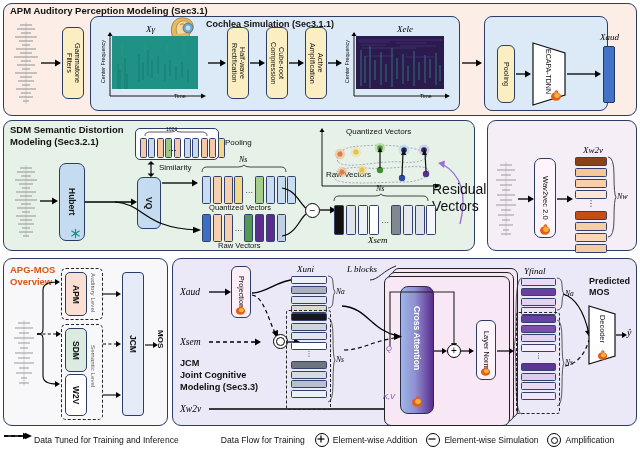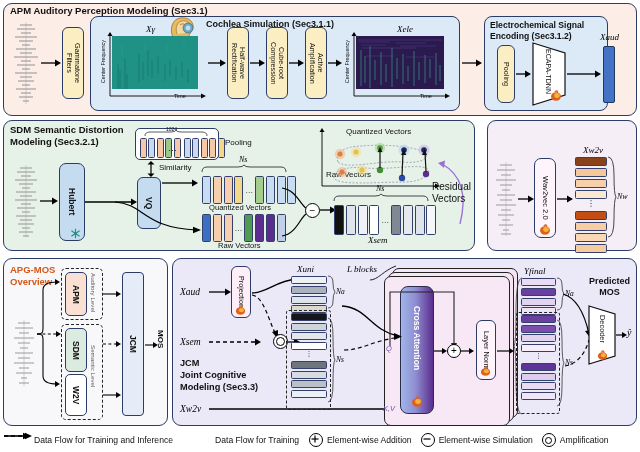--- a/index.html
+++ b/index.html
@@ -187,22 +187,20 @@
 </svg>
 </div>
 <div class="abs lbl" style="left:420px;top:93px;font-size:5.4px;">Time</div>
 
 <svg class="abs" style="left:462px;top:58px;width:20px;height:10px;">
 <line x1="0" y1="5" x2="14" y2="5" stroke="#000" stroke-width="1.3"></line>
       <polygon points="14,1.5 20,5 14,8.5" fill="#000"></polygon>
     </svg>
 
 <div class="abs" style="left:484px;top:16px;width:124px;height:95px;background:#dce9f7;border:1.5px solid #2b3c66;border-radius:8px;"></div>
-<div class="abs ttl" style="left:490px;top:20px;font-size:8.6px;white-space:pre-line;line-height:1.25;">Electrochemical Signal
-Encoding (Sec3.1.2)</div>
 
 <div class="abs box" style="left:497px;top:45px;width:18px;height:58px;background:#fbeec2;">
   <div class="vert lbl" style="font-size:7.2px;">Pooling</div>
 </div>
 <svg class="abs" style="left:516px;top:69px;width:15px;height:10px;">
 <line x1="0" y1="5" x2="9" y2="5" stroke="#000" stroke-width="1.3"></line>
       <polygon points="9,1.5 15,5 9,8.5" fill="#000"></polygon>
     </svg>
 
 <svg class="abs" style="left:532px;top:42px;width:34px;height:64px;">
@@ -394,21 +392,21 @@
       <circle cx="104" cy="22" r="2.8" fill="#1b2a5e"></circle>
   <circle cx="106" cy="46" r="3.2" fill="#5b2d8e"></circle>
   <line x1="105" y1="24" x2="106" y2="44" stroke="#111" stroke-width="1.2"></line>
   <polygon points="102,27 104.5,21 107,27" fill="#111"></polygon>
 </svg>
 
 <svg class="abs" style="left:420px;top:150px;width:46px;height:78px;">
 <path d="M40,74 C46,50 44,26 22,14" stroke="#9b6fd4" stroke-width="1.3" fill="none"></path>
 <polygon points="25,10.5 18,13 24,18" fill="#9b6fd4"></polygon>
 </svg>
-<div class="abs lbl" style="left:432px;top:181px;font-size:10px;white-space:pre-line;line-height:1.2;">Residual
+<div class="abs lbl" style="left:432px;top:181px;font-size:14px;white-space:pre-line;line-height:1.2;">Residual
 Vectors</div>
 
 <svg class="abs" style="left:334px;top:194px;width:94px;height:8px;">
 <path d="M0,7 Q0,2 5,2 L41,2 Q46,2 47,0 Q48,2 53,2 L89,2 Q94,2 94,7" stroke="#333" stroke-width="0.9" fill="none"></path>
     </svg>
 <div class="abs mathi" style="left:376px;top:184px;font-size:8px;">Ns</div>
 <div class="abs" style="left:334px;top:205px;display:flex;gap:1.8px;align-items:center;">
   <div class="cell" style="width:8px;height:28px;background:#111;"></div>
   <div class="cell" style="width:8px;height:28px;background:#dfe3ea;"></div>
   <div class="cell" style="width:8px;height:28px;background:#eef1f5;"></div>
@@ -652,21 +650,21 @@
 <div class="abs vert" style="left:412px;top:306px;font-size:8.6px;color:#fff;font-weight:bold;">Cross Attention</div>
 <div class="abs" style="left:411px;top:396px;width:12px;height:11px;">
 <svg width="12" height="11" viewBox="0 0 12 11">
         <ellipse cx="6" cy="6.5" rx="5" ry="4.2" fill="#e0601a"></ellipse>
         <ellipse cx="7" cy="5.5" rx="2.8" ry="2.4" fill="#f2b23a"></ellipse>
         <path d="M5 2 C6 0,8 1,7.5 3" stroke="#e0601a" stroke-width="1.4" fill="none"></path>
       </svg>
     </div>
 
 <div class="abs lbl" style="left:386px;top:344px;font-size:7.5px;color:#6f4fb0;font-style:italic;">Q</div>
-<div class="abs lbl" style="left:383px;top:404px;font-size:7.5px;color:#6f4fb0;font-style:italic;">K,V</div>
+<div class="abs lbl" style="left:383px;top:392px;font-size:7.5px;color:#6f4fb0;font-style:italic;">K,V</div>
 
 <svg class="abs" style="left:340px;top:300px;width:62px;height:60px;">
 <path d="M2,6 C28,8 30,30 58,36" stroke="#000" stroke-width="1.3" fill="none"></path>
 <polygon points="54,33 62,36.5 54,40" fill="#000"></polygon>
 <path d="M4,50 C22,50 30,42 54,38" stroke="#000" stroke-width="1.2" fill="none" stroke-dasharray="4,3"></path>
 </svg>
 
 <svg class="abs" style="left:384px;top:286px;width:76px;height:68px;">
 <path d="M6,60 L6,6 L70,6 L70,60" stroke="#222" stroke-width="1.1" fill="none"></path>
 <polygon points="67,57 70,63 73,57" fill="#222"></polygon>
@@ -742,38 +740,38 @@
     </svg>
 <div class="abs vert lbl" style="left:598px;top:315px;font-size:7.4px;">Decoder</div>
 <div class="abs" style="left:597px;top:350px;width:11px;height:10px;">
 <svg width="11" height="10" viewBox="0 0 11 10">
         <ellipse cx="5.5" cy="6" rx="4.6" ry="3.8" fill="#e0601a"></ellipse>
         <ellipse cx="6.4" cy="5.2" rx="2.5" ry="2.1" fill="#f2b23a"></ellipse>
         <path d="M4.5 2 C5.5 0,7.2 0.8,6.8 2.6" stroke="#e0601a" stroke-width="1.3" fill="none"></path>
       </svg>
     </div>
 
-<div class="abs ttl" style="left:589px;top:276px;font-size:9px;white-space:pre-line;line-height:1.2;text-align:center;">Predicted
+<div class="abs ttl" style="left:589px;top:276px;font-size:9px;white-space:pre-line;line-height:1.2;">Predicted
 MOS</div>
 <svg class="abs" style="left:616px;top:330px;width:12px;height:10px;">
 <line x1="0" y1="5" x2="6" y2="5" stroke="#000" stroke-width="1.2"></line>
       <polygon points="6,2 11,5 6,8" fill="#000"></polygon>
     </svg>
 <div class="abs mathi" style="left:627px;top:327px;font-size:10px;">ŷ</div>
 
 
 <div class="abs" style="left:4px;top:432px;width:636px;height:16px;display:flex;align-items:center;gap:4px;">
 
   <span style="display:inline-block;width:26px;height:8px;">
     <svg width="26" height="8" viewBox="0 0 26 8">
           <line x1="0" y1="4" x2="19" y2="4" stroke="#000" stroke-width="1.6"></line>
           <polygon points="19,0.8 26,4 19,7.2" fill="#000"></polygon>
         </svg>
       </span>
-  <span class="lbl" style="font-size:8.6px;">Data Flow for Training and Inference</span>
+  <span class="lbl" style="font-size:8.6px;">Data Tuned for Training and Inference</span>
 
   <span style="display:inline-block;width:28px;height:8px;margin-left:6px;">
     <svg width="28" height="8" viewBox="0 0 28 8">
           <line x1="0" y1="4" x2="21" y2="4" stroke="#000" stroke-width="1.6" stroke-dasharray="4,3"></line>
           <polygon points="21,0.8 28,4 21,7.2" fill="#000"></polygon>
         </svg>
       </span>
   <span class="lbl" style="font-size:8.6px;">Data Flow for Training</span>
 
   <span style="display:inline-block;width:12px;height:12px;border:1.2px solid #000;border-radius:50%;margin-left:6px;position:relative;">

